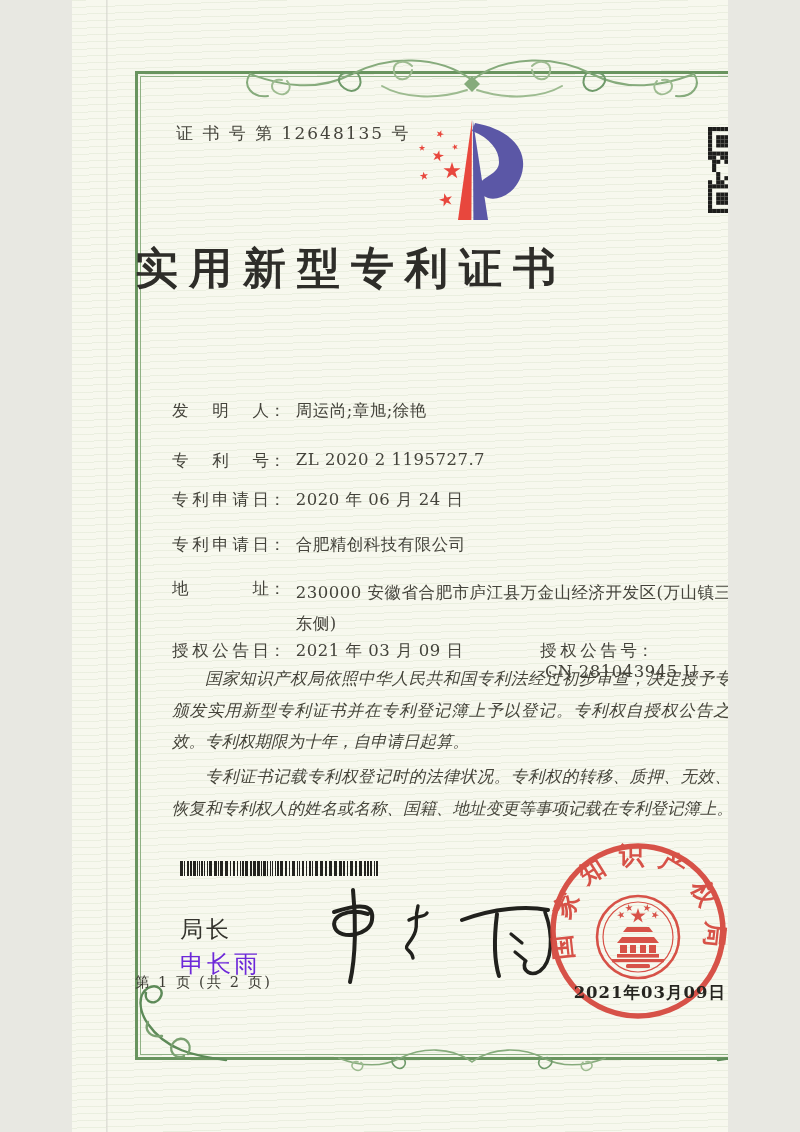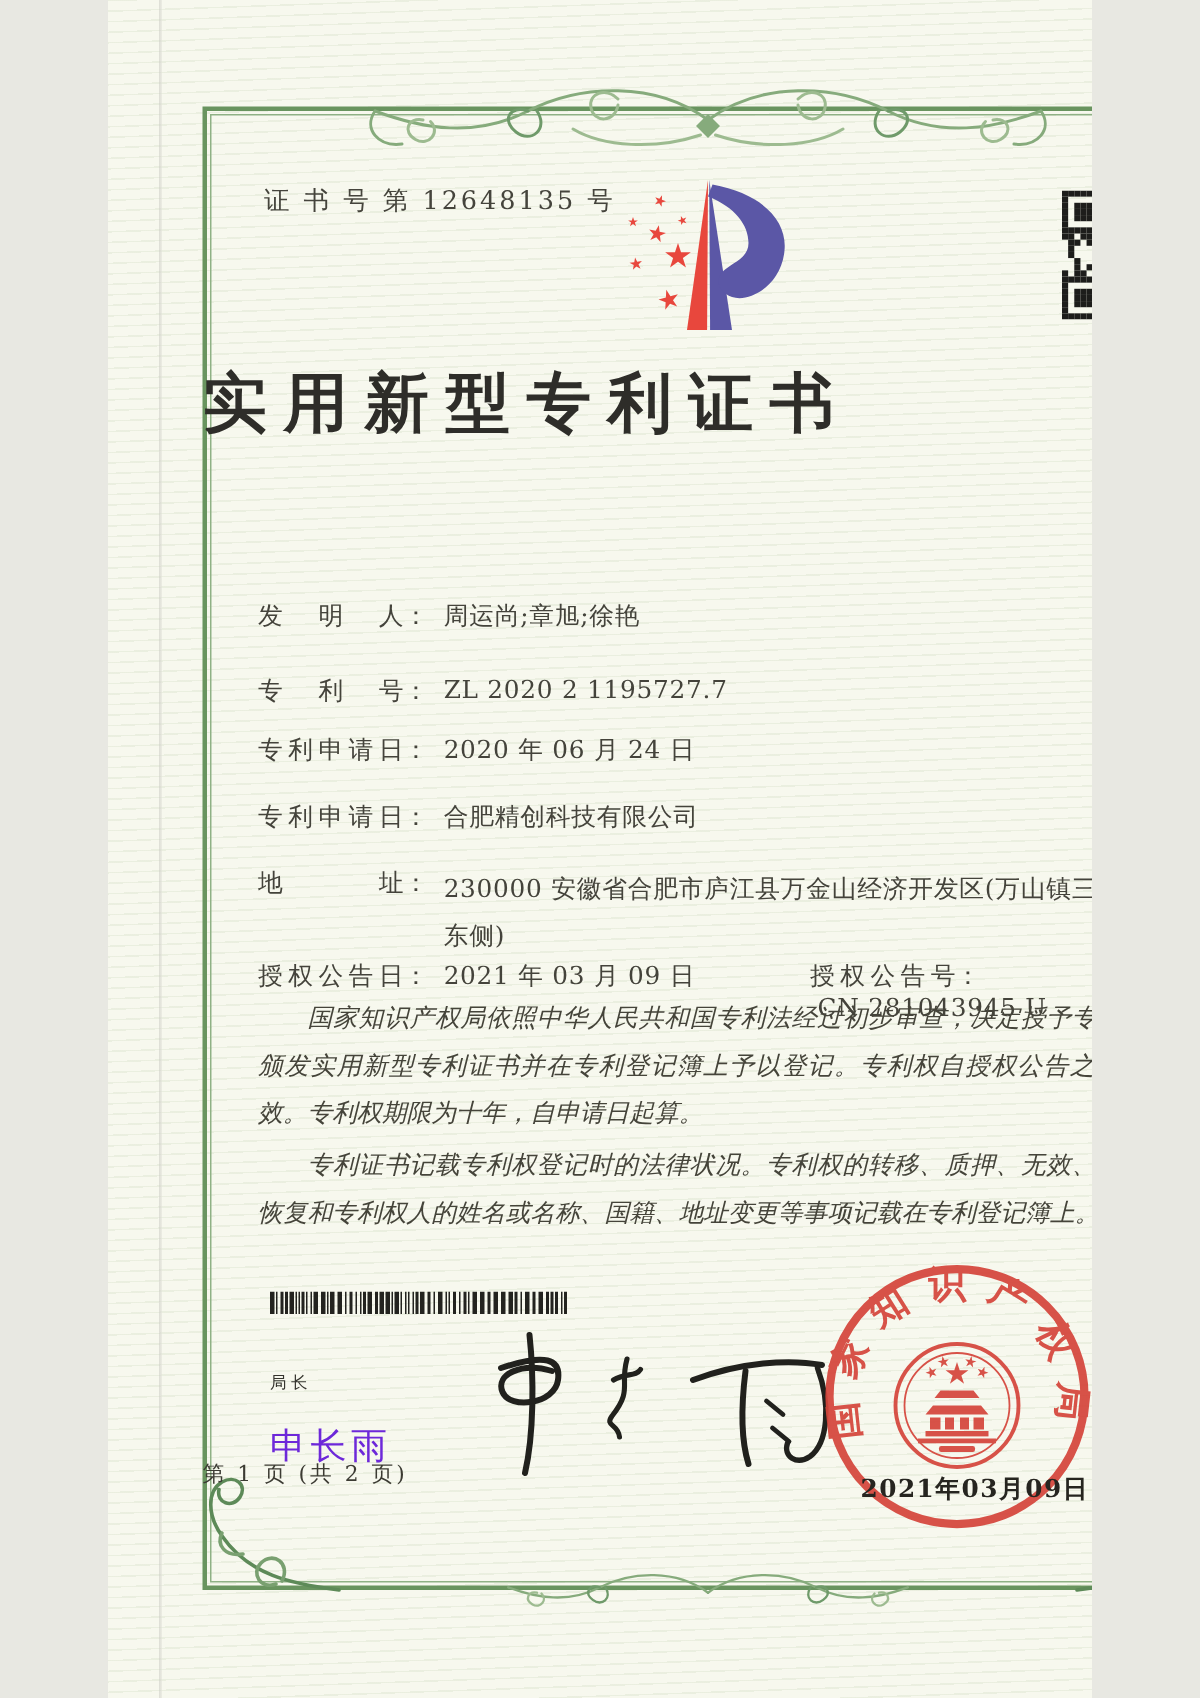--- a/index.html
+++ b/index.html
@@ -32,21 +32,21 @@
   .flabel{display:inline-block;width:97px;text-align:justify;text-align-last:justify;
     vertical-align:top;letter-spacing:0;}
   .colon{display:inline-block;vertical-align:top;}
   .fvalue{display:inline-block;vertical-align:top;margin-left:5px;letter-spacing:0.5px;}
   .fvalue.wrap{width:478px;line-height:1.85;}
   .subfield{position:absolute;left:368px;top:0;}
   .paras{position:absolute;left:100px;top:663px;width:614px;
     font-style:italic;font-size:16.5px;line-height:1.92;color:#45443a;}
   .paras p{margin:0 4px 3px 0;text-indent:2em;text-align:justify;}
   .barcode{position:absolute;left:108px;top:861px;}
-  .signer-title{position:absolute;left:108px;top:914px;font-size:11px;letter-spacing:3px;color:#35342e;}
+  .signer-title{position:absolute;left:108px;top:914px;font-size:23px;letter-spacing:3px;color:#35342e;}
   .signer-name{position:absolute;left:108px;top:948px;font-size:24px;letter-spacing:3px;color:#6d28d9;}
   .signature{position:absolute;left:222px;top:878px;}
   .seal{position:absolute;left:476px;top:841px;opacity:.93;}
   .seal-date{position:absolute;left:478px;top:982px;width:176px;text-align:right;
     font-size:16.5px;font-weight:bold;color:#262520;letter-spacing:1px;z-index:5;}
   .footer{position:absolute;left:63px;top:973px;width:671px;text-align:left;
     font-size:14.5px;letter-spacing:2px;color:#3c3b33;}
   .backnote{position:absolute;left:0;top:1081px;width:800px;text-align:center;
     font-style:italic;font-size:15.5px;letter-spacing:2px;color:#4a4940;}
 </style>

